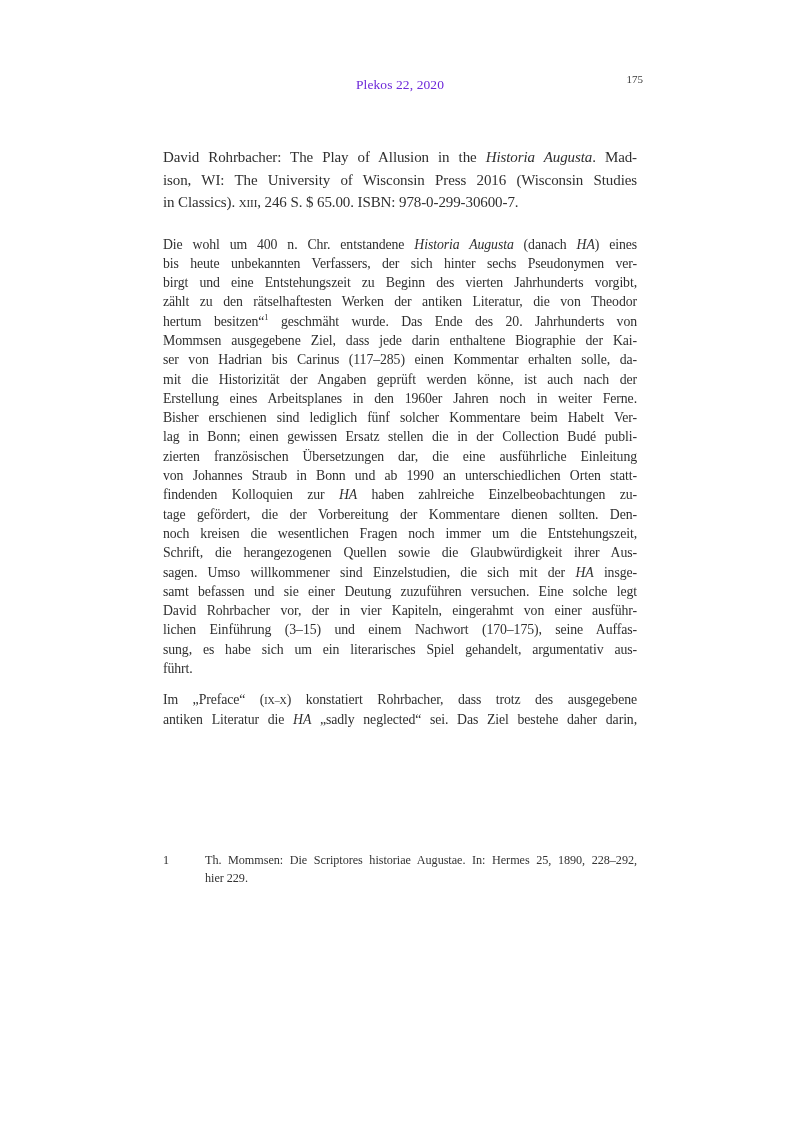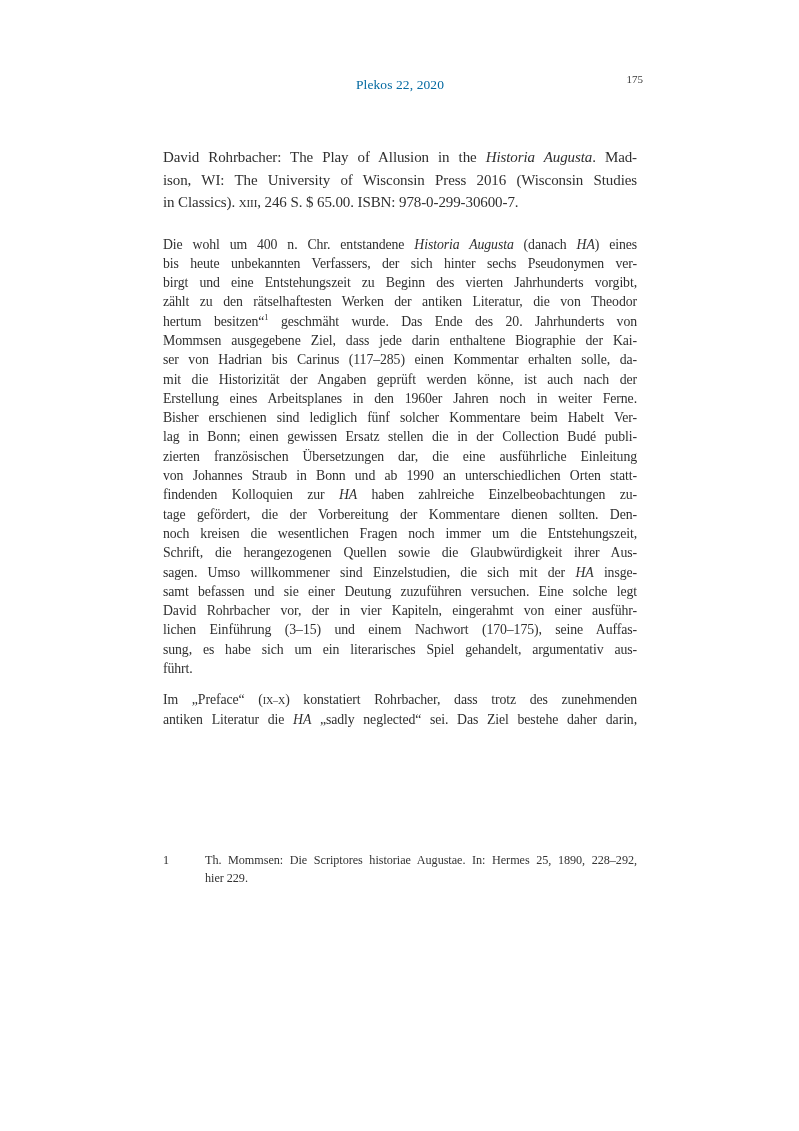--- a/index.html
+++ b/index.html
@@ -11,21 +11,21 @@
     color: #2f2f2f;
     overflow: hidden;
   }
   .page { position: absolute; inset: 0; background: #ffffff; }
 
   .running-head {
     position: absolute;
     left: 163px; top: 77px; width: 474px;
     text-align: center;
     font-size: 13.5px; line-height: 16px;
-    color: #0369a1;
+    color: #6d28d9;
     letter-spacing: 0.1px;
   }
   .page-number {
     position: absolute;
     left: 563px; top: 71px; width: 80px;
     text-align: right;
     font-size: 11px; line-height: 16px;
     color: #3c3c3c;
   }
 
@@ -96,21 +96,21 @@
         <div class="line"><span>noch kreisen die wesentlichen Fragen noch immer um die Entstehungszeit,</span></div>
         <div class="line"><span>Schrift, die herangezogenen Quellen sowie die Glaubwürdigkeit ihrer Aus-</span></div>
         <div class="line"><span>sagen. Umso willkommener sind Einzelstudien, die sich mit der </span><span class="it">HA</span><span> insge-</span></div>
         <div class="line"><span>samt befassen und sie einer Deutung zuzuführen versuchen. Eine solche legt</span></div>
         <div class="line"><span>David Rohrbacher vor, der in vier Kapiteln, eingerahmt von einer ausführ-</span></div>
         <div class="line"><span>lichen Einführung (3–15) und einem Nachwort (170–175), seine Auffas-</span></div>
         <div class="line"><span>sung, es habe sich um ein literarisches Spiel gehandelt, argumentativ aus-</span></div>
         <div class="line last"><span>führt.</span></div>
       </div>
       <div class="block body">
-        <div class="line"><span>Im „Preface“ (</span><span class="sc">IX–X</span><span>) konstatiert Rohrbacher, dass trotz des zunehmenden</span></div>
+        <div class="line"><span>Im „Preface“ (</span><span class="sc">IX–X</span><span>) konstatiert Rohrbacher, dass trotz des ausgegebene</span></div>
         <div class="line"><span>antiken Literatur die </span><span class="it">HA</span><span> „sadly neglected“ sei. Das Ziel bestehe daher darin,</span></div>
       </div>
     </div>
   <div class="footnote">
     <div class="fn-marker">1</div>
     <div class="fn-text">
         <div class="line"><span>Th. Mommsen: Die Scriptores historiae Augustae. In: Hermes 25, 1890, 228–292,</span></div>
         <div class="line last"><span>hier 229.</span></div>
       </div>
   </div>

